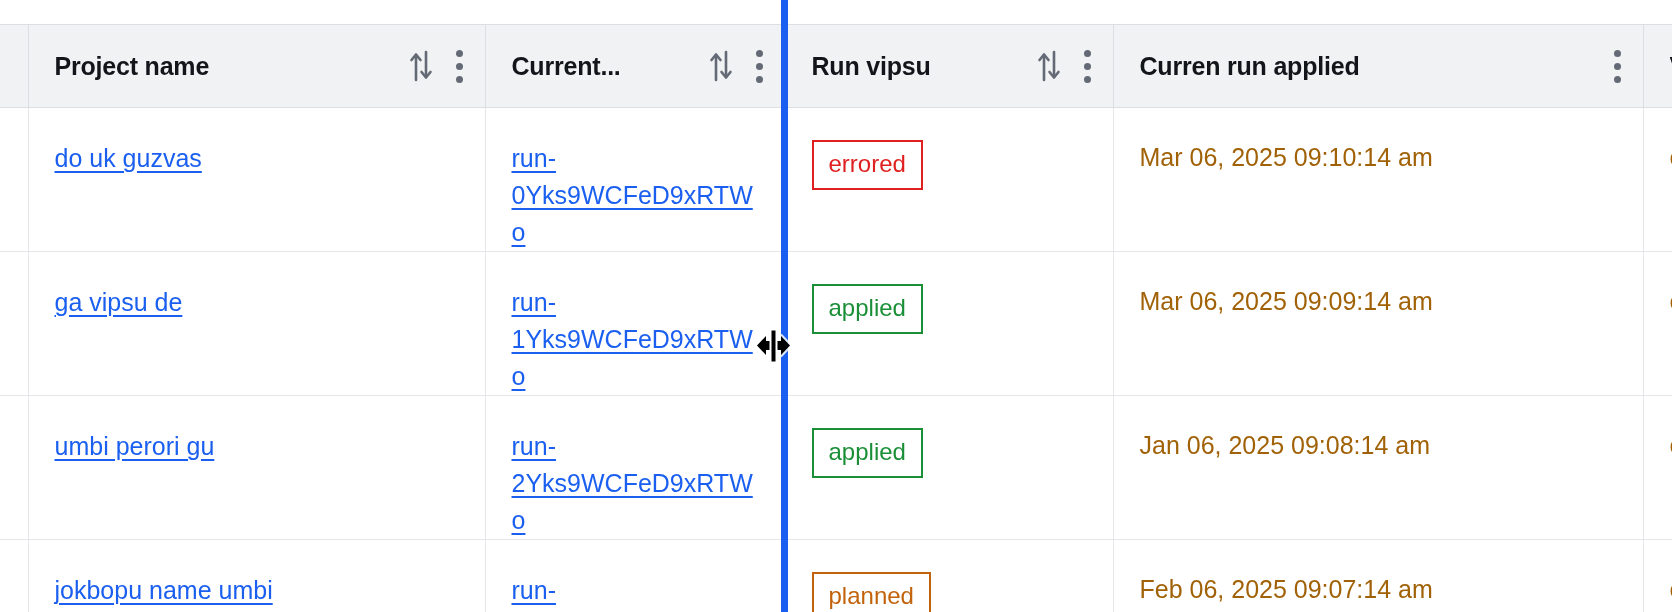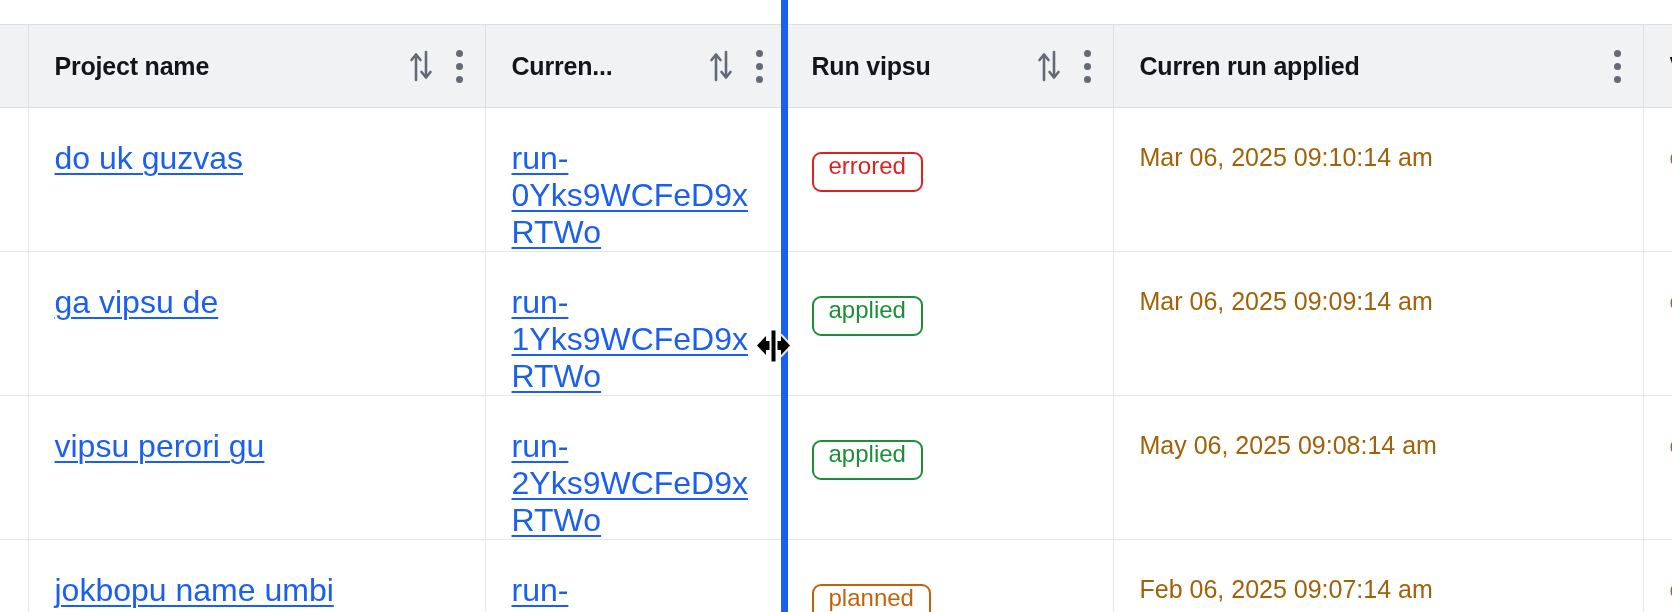--- a/index.html
+++ b/index.html
@@ -120,42 +120,41 @@
     padding: 32px 26px 0 26px;
     box-sizing: border-box;
   }
   .cell.narrow { padding: 32px 20px 0 26px; }
 
   a.link {
     color: #1a5ff0;
     text-decoration: underline;
     text-underline-offset: 4px;
     text-decoration-thickness: 2px;
-    font-size: 32px;
+    font-size: 25px;
     line-height: 37px;
     word-break: break-word;
     cursor: pointer;
   }
   .plain {
     color: #a16207;
     font-size: 25px;
     line-height: 34px;
     white-space: nowrap;
   }
 
   .badge {
     display: inline-block;
     font-size: 24px;
     line-height: 1;
-    padding: 0 15px 12px 15px;
-    border-radius: 9px;
+    padding: 10px 15px 12px 15px;
+    border-radius: 0;
     border: 2px solid currentColor;
     background: #ffffff;
     white-space: nowrap;
-    margin-top: 12px;
   }
 
   
   #resize-line {
     position: absolute;
     left: 781px;
     top: 0;
     width: 7px;
     height: 612px;
     background: #1a5ff0;
@@ -210,21 +209,21 @@
               <span class="kebab">
                 <i></i>
                 <i></i>
                 <i></i>
               </span>
             </div>
           </th>
 
           <th>
             <div class="hdr-inner">
-              <span class="hdr-label">Curren...</span>
+              <span class="hdr-label">Current...</span>
               <span class="hdr-spacer"></span>
               <svg class="sort-icon" viewBox="0 0 30 34">
                 <g stroke="#646a75" stroke-width="2.6" fill="none" stroke-linecap="round" stroke-linejoin="round">
                   <path d="M10 31 L10 6"></path>
                     <path d="M5.5 11 L10 5.5 L14.5 11"></path>
                   <path d="M20 3 L20 28"></path>
                     <path d="M15.5 23 L20 28.5 L24.5 23"></path>
                 </g>
               </svg>
               <span class="kebab">
@@ -311,30 +310,30 @@
             <div class="cell"><span class="plain">Mar 06, 2025 09:09:14 am</span></div>
           </td>
           <td>
             <div class="cell"><span class="plain">e</span></div>
           </td>
         </tr>
 
         <tr class="r3">
           <td></td>
           <td>
-            <div class="cell"><a class="link">vipsu perori gu</a></div>
+            <div class="cell"><a class="link">umbi perori gu</a></div>
           </td>
           <td>
             <div class="cell"><a class="link">run-2Yks9WCFeD9xRTWo</a></div>
           </td>
           <td>
             <div class="cell narrow"><span class="badge" style="color:#1a8f37">applied</span></div>
           </td>
           <td>
-            <div class="cell"><span class="plain">May 06, 2025 09:08:14 am</span></div>
+            <div class="cell"><span class="plain">Jan 06, 2025 09:08:14 am</span></div>
           </td>
           <td>
             <div class="cell"><span class="plain">e</span></div>
           </td>
         </tr>
 
         <tr class="r4">
           <td></td>
           <td>
             <div class="cell"><a class="link">jokbopu name umbi</a></div>

